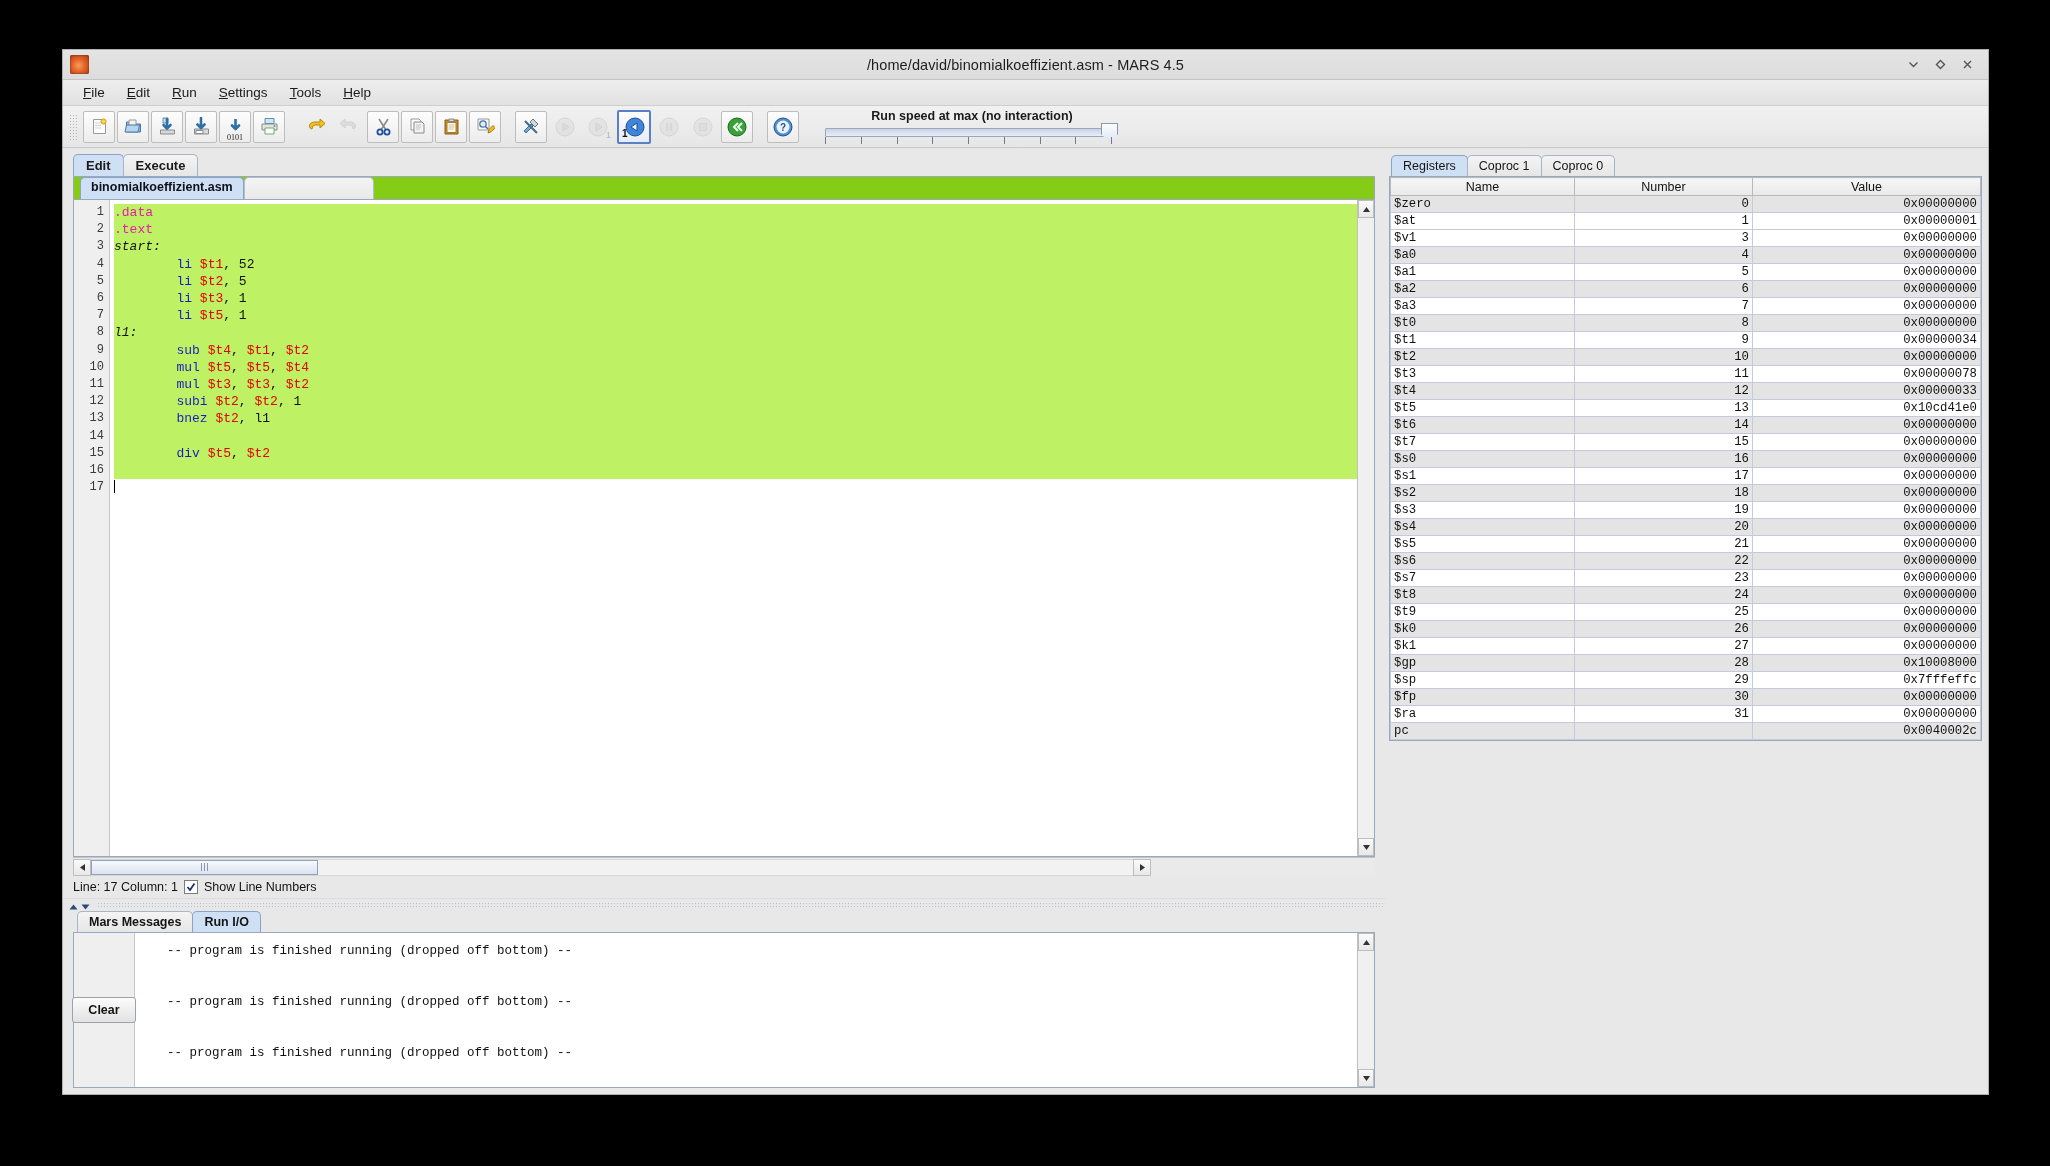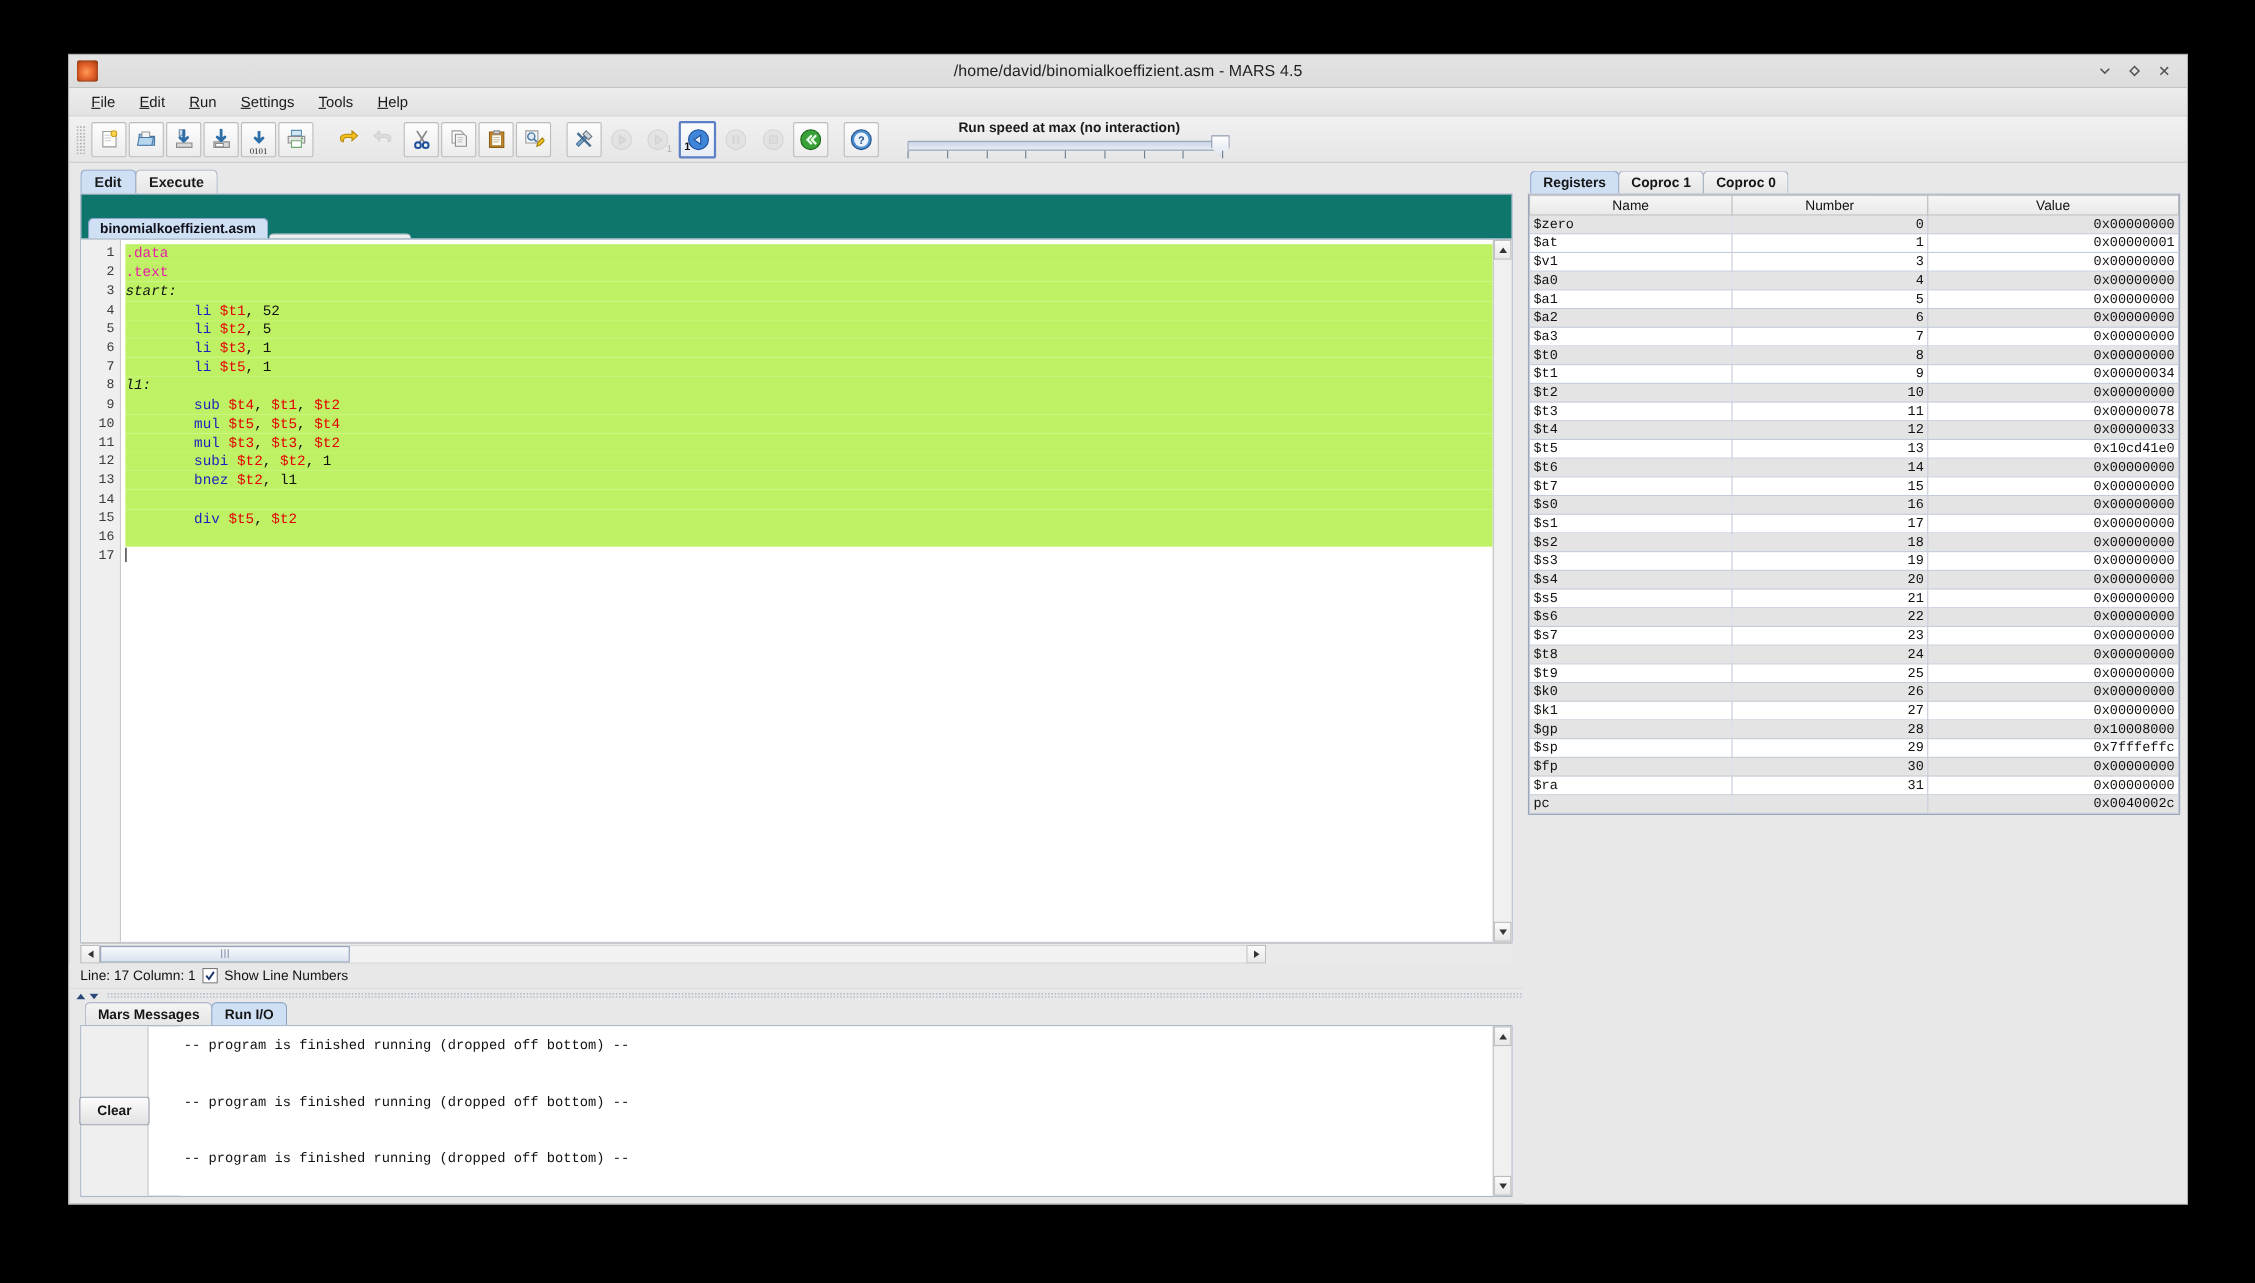--- a/index.html
+++ b/index.html
@@ -137,22 +137,22 @@
   .tab.active { background: #cfe0f4; border-color: #8aa3c8; }
 
   .editor-panel {
     margin: 0 10px 0 10px;
     border: 1px solid #9aa7bd;
     background: #eef1f8;
     display: flex; flex-direction: column;
     flex: 1; min-height: 0;
   }
   .filetabrow {
-    display: flex; align-items: flex-end; height: 22px; min-height: 22px;
-    padding-left: 6px; padding-top: 18px; background: #0f766e;
+    display: flex; height: 22px; min-height: 22px;
+    padding-left: 6px; padding-top: 0; background: #84cc16;
   }
   .filetab {
     font-size: 12.5px; font-weight: bold; color: #10101a;
     padding: 2px 10px;
     border: 1px solid #8aa3c8; border-bottom: none;
     border-radius: 5px 5px 0 0;
     background: #cfe0f4;
   }
   .filetab.empty { background: linear-gradient(to bottom,#f4f4f4,#e9e9e9); width: 108px; border-color:#b5bdcb;}
 
@@ -278,21 +278,21 @@
   .msg-text {
     flex:1; background:#fff; padding: 10px 0 0 2px;
     font-family: "Liberation Mono", monospace; font-size: 12.5px;
     color:#111; line-height: 17px; overflow:hidden; min-width:0;margin-left:28px;
   }
   .msg-text div { height: 51px; padding-left: 2px; }
 
   
   .reg-tabs { display:flex; align-items:flex-end; height: 24px; min-height:24px; padding-left: 6px; padding-top:4px;}
   .reg-tab {
-    font-size: 12.5px; font-weight:bold; color:#151515;
+    font-size: 12.5px; font-weight:normal; color:#151515;
     padding: 3px 11px;
     border: 1px solid #a9b4c6; border-bottom:none; border-radius:5px 5px 0 0;
     background: linear-gradient(to bottom,#f4f4f4,#e6e6e6);
     margin-right:-1px;
   }
   .reg-tab.active { background:#cfe0f4; border-color:#8aa3c8; }
   .reg-table-wrap {
     margin: 0 6px 0 4px;
     border:1px solid #9aa7bd; background:#fff;
     height: 563px; overflow: hidden;

